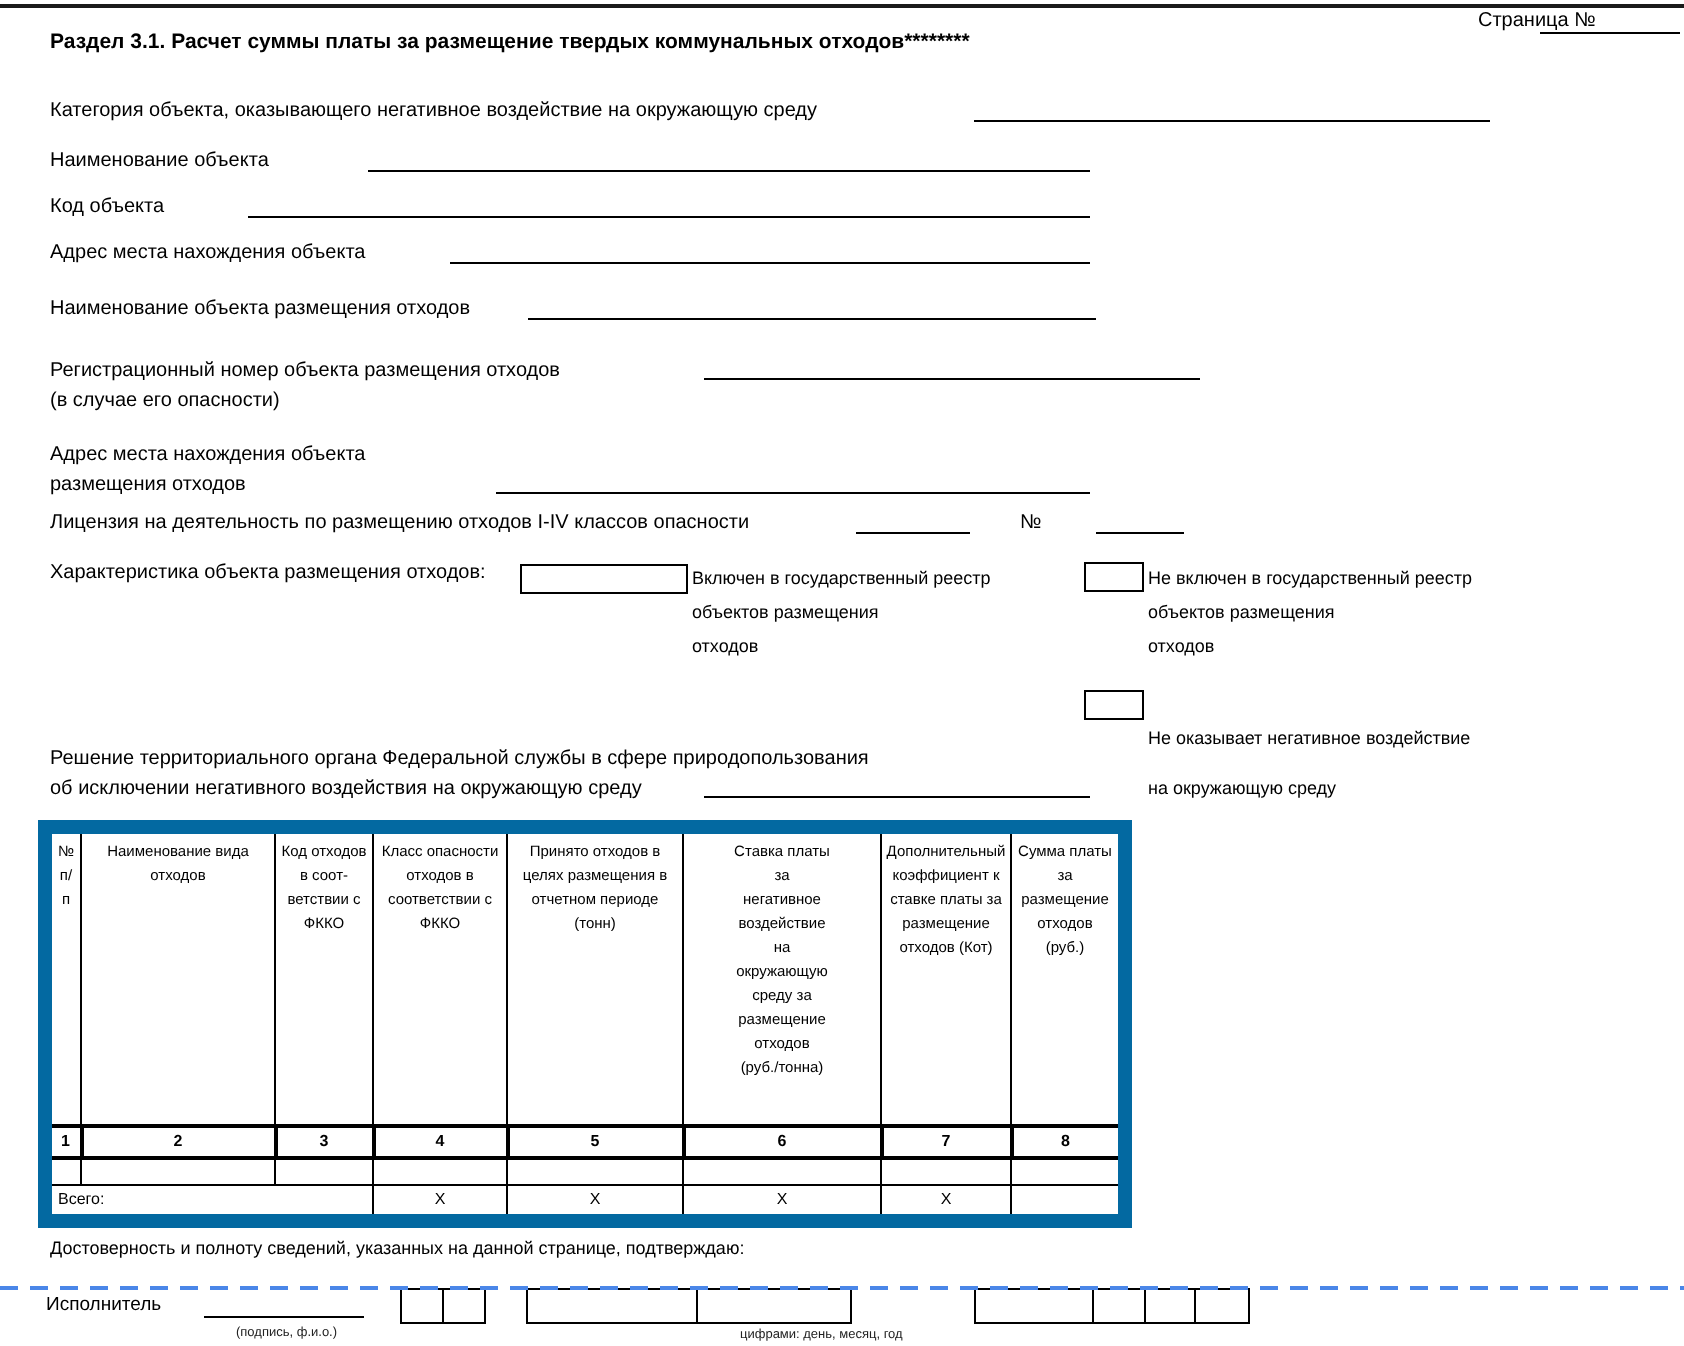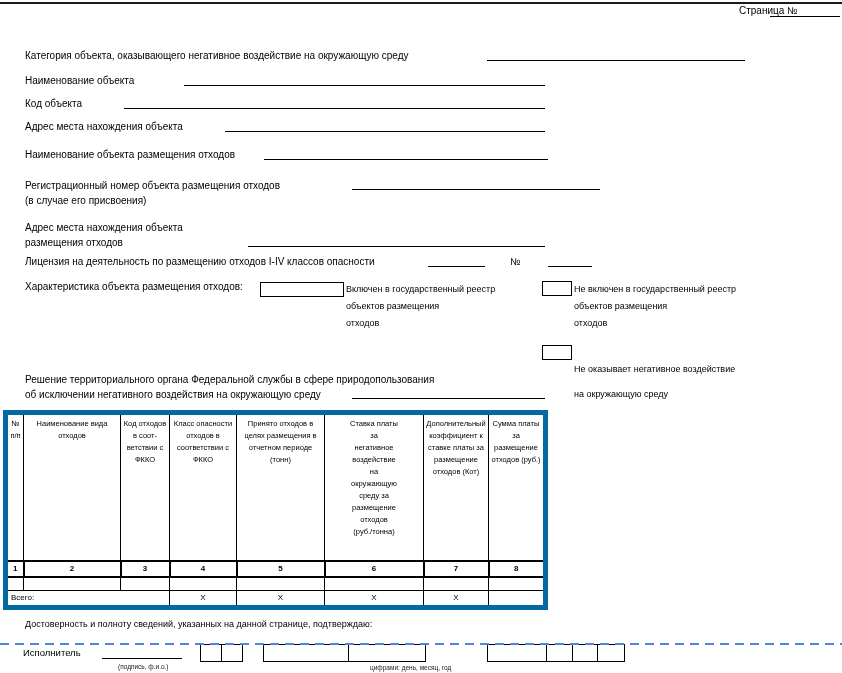--- a/index.html
+++ b/index.html
@@ -8,60 +8,61 @@
   .lbl{position:absolute;font-size:10px;line-height:12px;white-space:nowrap;}
   .sm{position:absolute;font-size:9px;line-height:12px;white-space:nowrap;}
   .tiny{position:absolute;font-size:6.5px;line-height:8px;white-space:nowrap;color:#222;}
   .fill-line{position:absolute;height:0;border-bottom:1px solid #000;}
   .cbox{position:absolute;border:1px solid #000;background:#fff;}
   .title{position:absolute;font-size:10.5px;font-weight:bold;white-space:nowrap;}
   .toprule{position:absolute;left:0;top:2px;width:842px;height:0;border-top:2px solid #1a1a1a;}
   .pagebreak{position:absolute;left:0;top:643px;width:842px;height:2px;
              background:repeating-linear-gradient(90deg,var(--pb) 0 9px,transparent 9px 15px);}
   .dbox{position:absolute;border:1px solid #000;background:transparent;}
-  table.waste{position:absolute;left:3px;top:410px;width:540px;border-collapse:collapse;
-              table-layout:fixed;border:5px solid #0369a1;}
+  table.waste{position:absolute;left:19px;top:410px;width:540px;border-collapse:collapse;
+              table-layout:fixed;border:7px solid #0369a1;}
   table.waste td{border:1px solid #000;font-size:7.5px;line-height:12px;
                  text-align:center;vertical-align:top;padding:3px 2px;overflow:hidden;}
   tr.hdr td{height:139px;}
   tr.hdr td.pad-wide{padding:3px 25px;}
   tr.nums td{border:2px solid #000;font-size:8px;font-weight:bold;height:11px;
              vertical-align:middle;padding:1px 2px;}
   tr.blank td{height:10px;vertical-align:middle;padding:1px 2px;}
   tr.total td{height:10px;vertical-align:middle;font-size:8px;padding:1px 2px;}
   tr.total td.tl{text-align:left;padding-left:3px;}
 </style>
 </head>
 <body>
 
 <div id="page">
 
   <div class="toprule"></div>
 
   <div class="lbl" style="left:698px;top:5px;margin-left:41px;">Страница №</div>
   <div class="fill-line" style="left:770px;top:16px;width:70px;"></div>
 
+  <div class="title" style="left:25px;top:15px;">Раздел 3.1. Расчет суммы платы за размещение твердых коммунальных отходов********</div>
 
   <div class="lbl" style="left:25px;top:50px;">Категория объекта, оказывающего негативное воздействие на окружающую среду</div>
   <div class="fill-line" style="left:487px;top:60px;width:258px;"></div>
 
   <div class="lbl" style="left:25px;top:75px;">Наименование объекта</div>
   <div class="fill-line" style="left:184px;top:85px;width:361px;"></div>
 
   <div class="lbl" style="left:25px;top:98px;">Код объекта</div>
   <div class="fill-line" style="left:124px;top:108px;width:421px;"></div>
 
   <div class="lbl" style="left:25px;top:121px;">Адрес места нахождения объекта</div>
   <div class="fill-line" style="left:225px;top:131px;width:320px;"></div>
 
   <div class="lbl" style="left:25px;top:149px;">Наименование объекта размещения отходов</div>
   <div class="fill-line" style="left:264px;top:159px;width:284px;"></div>
 
   <div class="lbl" style="left:25px;top:180px;">Регистрационный номер объекта размещения отходов</div>
-  <div class="lbl" style="left:25px;top:195px;">(в случае его присвоения)</div>
+  <div class="lbl" style="left:25px;top:195px;">(в случае его опасности)</div>
   <div class="fill-line" style="left:352px;top:189px;width:248px;"></div>
 
   <div class="lbl" style="left:25px;top:222px;">Адрес места нахождения объекта</div>
   <div class="lbl" style="left:25px;top:237px;text-align:center;">размещения отходов</div>
   <div class="fill-line" style="left:248px;top:246px;width:297px;"></div>
 
   <div class="lbl" style="left:25px;top:256px;">Лицензия на деятельность по размещению отходов I-IV классов опасности</div>
   <div class="fill-line" style="left:428px;top:266px;width:57px;"></div>
   <div class="lbl" style="left:510px;top:256px;">№</div>
   <div class="fill-line" style="left:548px;top:266px;width:44px;"></div>

